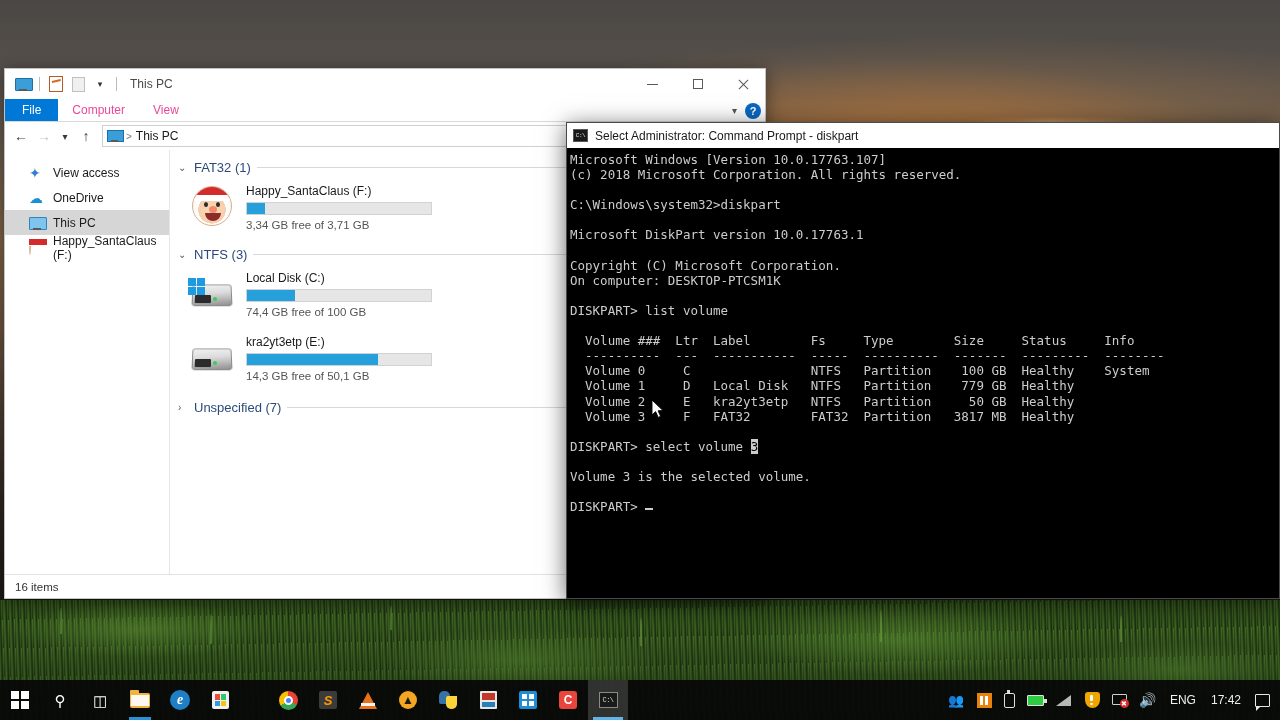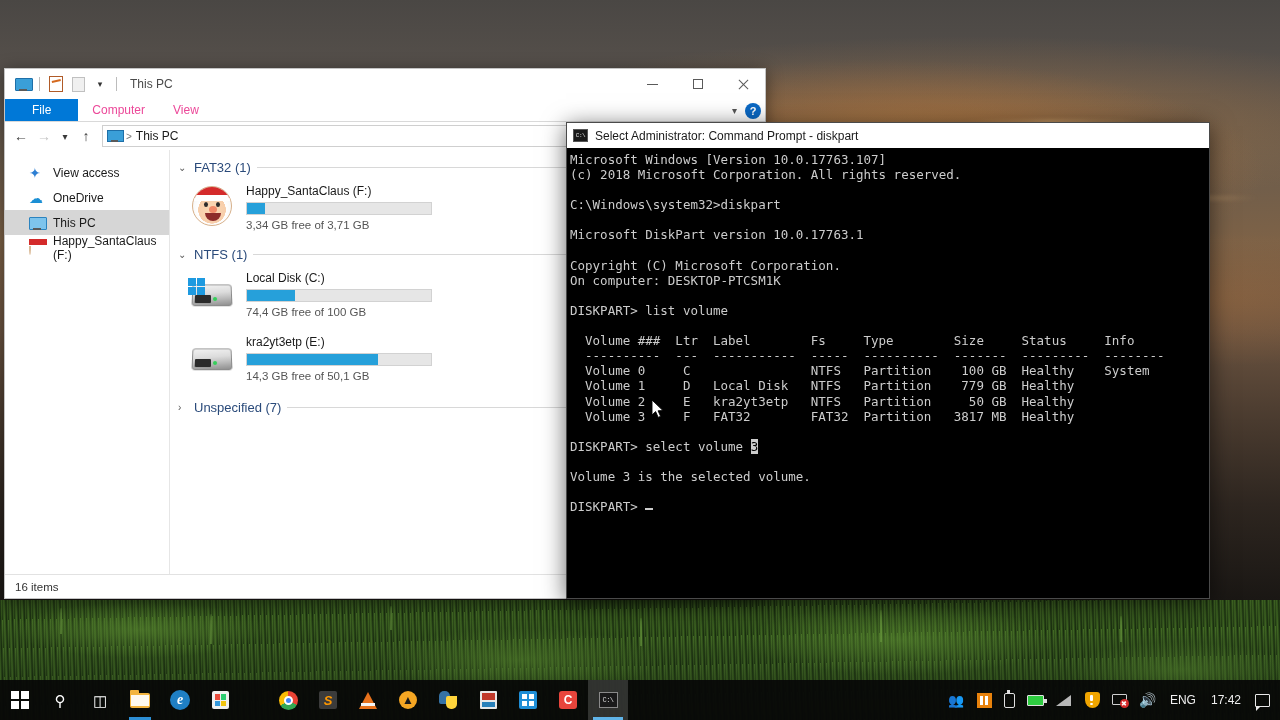--- a/index.html
+++ b/index.html
@@ -95,21 +95,21 @@
   .wb-close::before { transform: rotate(45deg); }
   .wb-close::after { transform: rotate(-45deg); }
 
   .ex-ribbon {
     height: 23px; flex: 0 0 23px; display: flex; align-items: stretch;
     border-bottom: 1px solid #d9d9d9; position: relative; background: #fff;
   }
   .rb-tab {
     padding: 0 14px; display: flex; align-items: center; font-size: 12px; color: #ec4899;
   }
-  .rb-tab.file { background: #0078d7; color: #fff; padding: 0 27px; }
+  .rb-tab.file { background: #0078d7; color: #fff; padding: 0 17px; }
   .ribbon-right {
     position: absolute; right: 4px; top: 0; height: 23px; display: flex; align-items: center; gap: 8px;
   }
   .rb-chevron { font-size: 10px; color: #555; }
   .help-ico {
     width: 16px; height: 16px; border-radius: 50%; background: #0a68c4; color: #fff;
     font-size: 11px; font-weight: bold; display: flex; align-items: center; justify-content: center;
   }
 
   .ex-addrbar {
@@ -252,21 +252,21 @@
   .drive-free { font-size: 11.5px; color: #555; margin-top: 4px; white-space: nowrap; }
 
   .ex-status {
     height: 24px; flex: 0 0 24px; border-top: 1px solid #e2e2e2;
     display: flex; align-items: center; padding-left: 10px;
     font-size: 11.5px; color: #333; background: #fff;
   }
 
   
   #cmd {
-    position: absolute; left: 566px; top: 122px; width: 644px; height: 477px;
+    position: absolute; left: 566px; top: 122px; width: 714px; height: 477px;
     background: #000; border: 1px solid #4a4a4a; box-shadow: 0 4px 22px rgba(0,0,0,0.6);
     display: flex; flex-direction: column;
   }
   .cmd-titlebar {
     height: 25px; flex: 0 0 25px; background: #ffffff; display: flex; align-items: center;
     padding-left: 6px; gap: 7px;
   }
   .cmd-ico {
     width: 15px; height: 13px; background: #1a1a1a; border: 1px solid #555;
     display: flex; align-items: center; justify-content: center;
@@ -480,21 +480,21 @@
             <div class="cap-bar">
               <div class="cap-fill" style="width:10%"></div>
             </div>
             <div class="drive-free">3,34 GB free of 3,71 GB</div>
           </div>
         </div>
       </div>
 
       <div class="group-header">
         <span class="gh-chevron">⌄</span>
-        <span class="gh-label">NTFS (1)</span>
+        <span class="gh-label">NTFS (3)</span>
         <span class="gh-rule"></span>
       </div>
       <div class="drive-grid">
         <div class="drive-tile">
           <div class="drive-icon-wrap">
             <div class="hdd"></div>
             <div class="win-badge">
                 <span></span>
                 <span></span>
                 <span></span>

